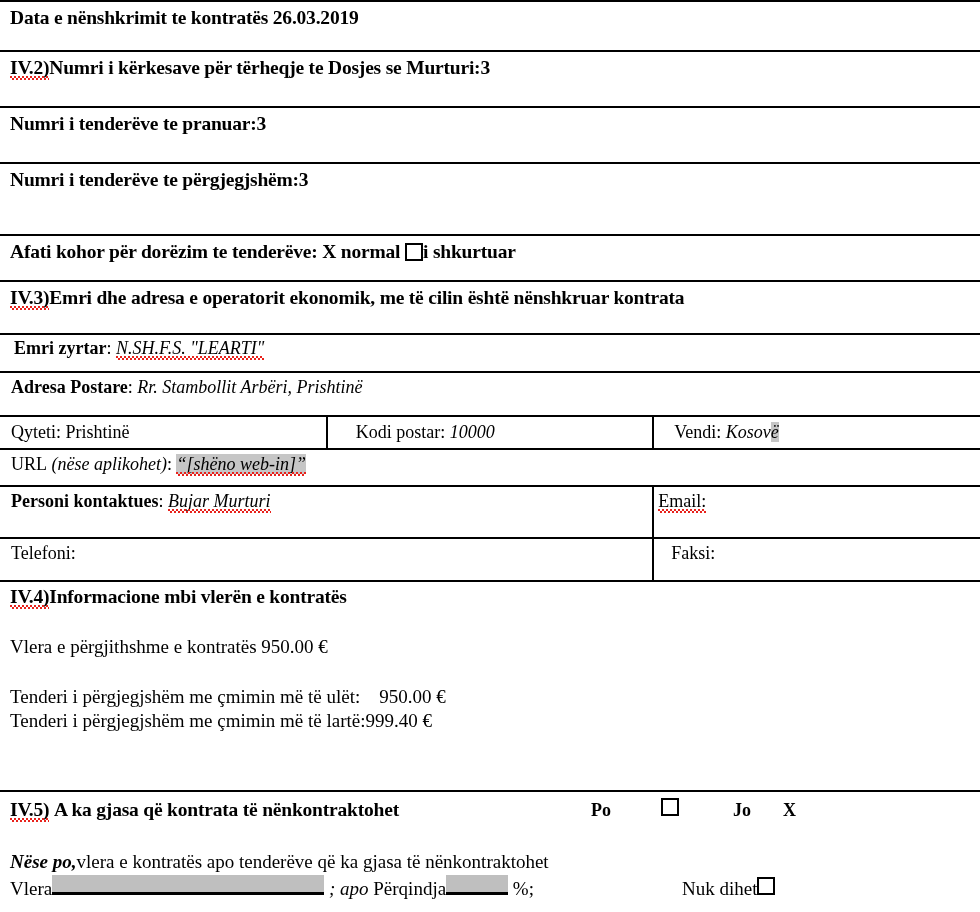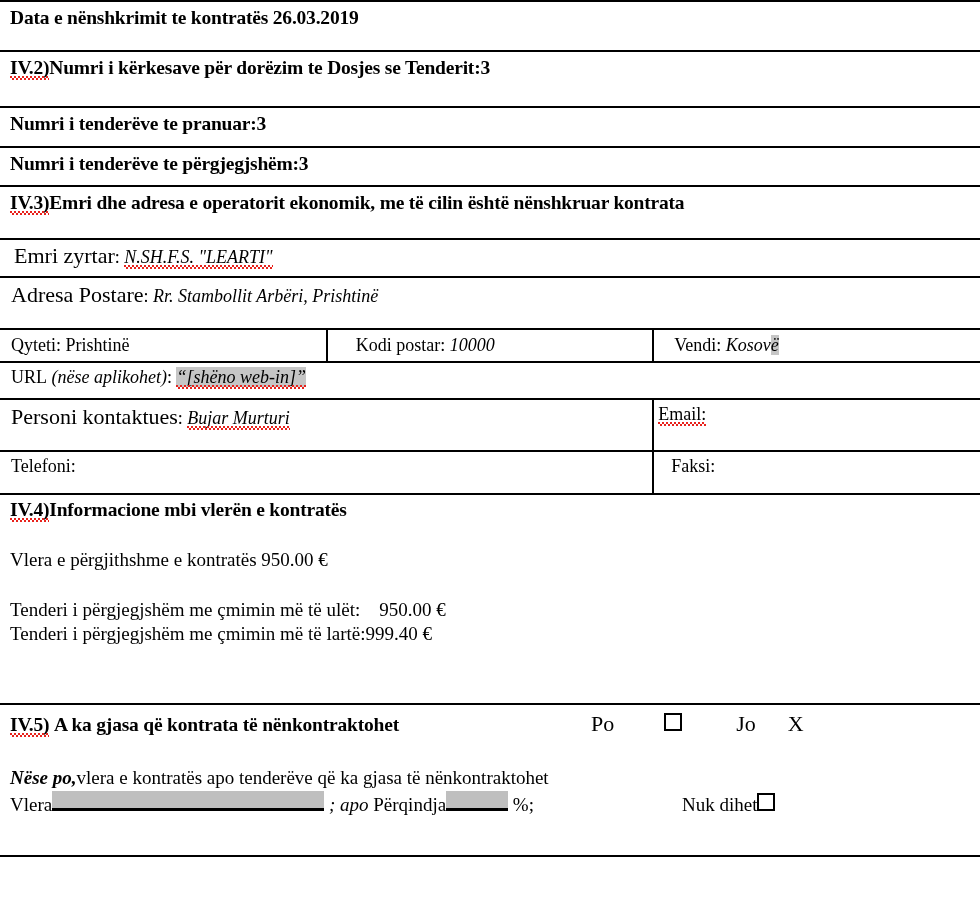--- a/index.html
+++ b/index.html
@@ -42,22 +42,22 @@
     padding: 5px 0 0 10px;
   }
 
   
   .b {
     font-weight: bold;
     font-size: 19.5px;
     letter-spacing: -0.2px;
   }
   .bsm {
-    font-weight: normal;
-    font-size: 22px;
+    font-weight: bold;
+    font-size: 18px;
   }
   .n {
     font-size: 19px;
   }
   .nsm {
     font-size: 18px;
   }
   .it {
     font-style: italic;
   }
@@ -109,26 +109,26 @@
     border-bottom: 3px solid #000;
     height: 17px;
     vertical-align: -3px;
   }
   .blank-wide { width: 272px; }
   .blank-narrow { width: 62px; }
 
   
   .h-date   { height: 50px; }
   .h-iv2    { height: 56px; }
-  .h-acc    { height: 40px; padding-left: 8px; }
-  .h-resp   { height: 39px; padding-left: 40px; }
+  .h-acc    { height: 56px; padding-left: 8px; }
+  .h-resp   { height: 72px; padding-left: 40px; }
   .h-afat   { height: 46px; }
   .h-iv3    { height: 53px; }
   .h-emri   { height: 38px; }
-  .h-adr    { height: 52px; padding-left: 20px; }
+  .h-adr    { height: 44px; padding-left: 20px; }
   .h-qyt    { height: 33px; }
   .h-url    { height: 37px; }
   .h-pers   { height: 52px; }
   .h-tel    { height: 43px; }
   .h-iv4    { height: 210px; }
   .h-iv5    { height: 152px; }
 
   .vline-r { border-right: 2.5px solid #000; }
 
   
@@ -164,36 +164,41 @@
 
     <tbody>
         <tr class="row h-date">
       <td class="cell pad" colspan="3">
         <span class="b">Data e nënshkrimit te kontratës 26.03.2019</span>
       </td>
     </tr>
 
     <tr class="row h-iv2">
       <td class="cell pad" colspan="3">
-        <span class="b sq">IV.2)</span><span class="b">Numri i kërkesave për dorëzim te Dosjes se Tenderit:</span><span class="b">3</span>
+        <span class="b sq">IV.2)</span><span class="b">Numri i kërkesave për tërheqje te Dosjes se Murturi:</span><span class="b">3</span>
       </td>
     </tr>
 
     <tr class="row h-acc">
       <td class="cell pad" colspan="3">
         <span class="b">Numri i tenderëve te pranuar:</span><span class="b">3</span>
       </td>
     </tr>
 
     <tr class="row h-resp">
       <td class="cell pad" colspan="3">
         <span class="b">Numri i tenderëve te përgjegjshëm:</span><span class="b">3</span>
       </td>
     </tr>
 
+    <tr class="row h-afat">
+      <td class="cell pad" colspan="3">
+        <span class="b">Afati kohor për dorëzim te tenderëve:</span><span class="b">&nbsp;</span><span class="b">X</span><span class="b">&nbsp;</span><span class="b">normal</span><span class="b">&nbsp;</span><span class="cbx"></span><span class="b">i shkurtuar</span>
+      </td>
+    </tr>
 
     <tr class="row h-iv3">
       <td class="cell pad" colspan="3">
         <span class="b sq">IV.3)</span><span class="b">Emri dhe adresa e operatorit ekonomik, me të cilin është nënshkruar kontrata</span>
       </td>
     </tr>
 
     <tr class="row h-emri">
       <td class="cell" colspan="3" style="padding:3px 0 0 14px;">
         <span class="bsm">Emri zyrtar</span><span class="nsm">:</span><span class="nsm">&nbsp;</span><span class="nsm it sq">N.SH.F.S. "LEARTI"</span>

